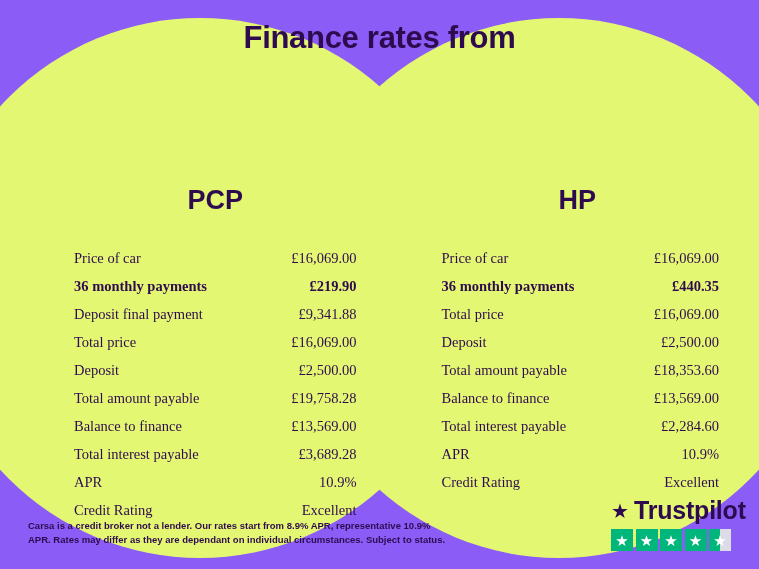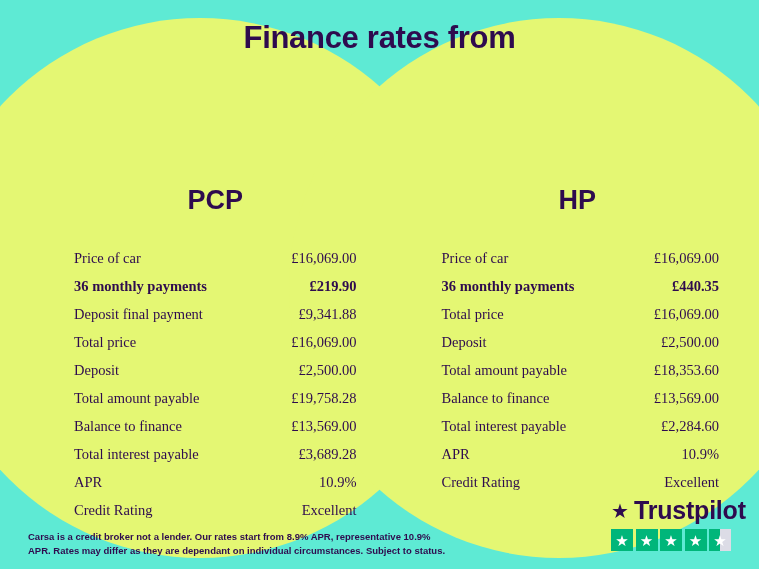--- a/index.html
+++ b/index.html
@@ -10,21 +10,21 @@
     width: 759px;
     height: 569px;
     font-family: "Liberation Sans", sans-serif;
     background: #eaf98f;
     overflow: hidden;
   }
   .stage {
     position: relative;
     width: 759px;
     height: 569px;
-    background: #5eead4;
+    background: #8b5cf6;
     overflow: hidden;
   }
   
   .circle {
     position: absolute;
     border-radius: 50%;
     background: #e4f773;
   }
   .circle-left {
     width: 540px;
@@ -114,21 +114,21 @@
   }
   .row.bold .label,
   .row.bold .value {
     font-weight: bold;
   }
   .label { text-align: left; }
   .value { text-align: right; }
   .disclaimer {
     position: absolute;
     left: 28px;
-    bottom: 11px;
+    bottom: 22px;
     width: 420px;
     color: #2e0b4e;
     font-size: 9.5px;
     line-height: 1.5;
     font-weight: bold;
   }
   .trustpilot {
     position: absolute;
     right: 24px;
     bottom: 18px;

